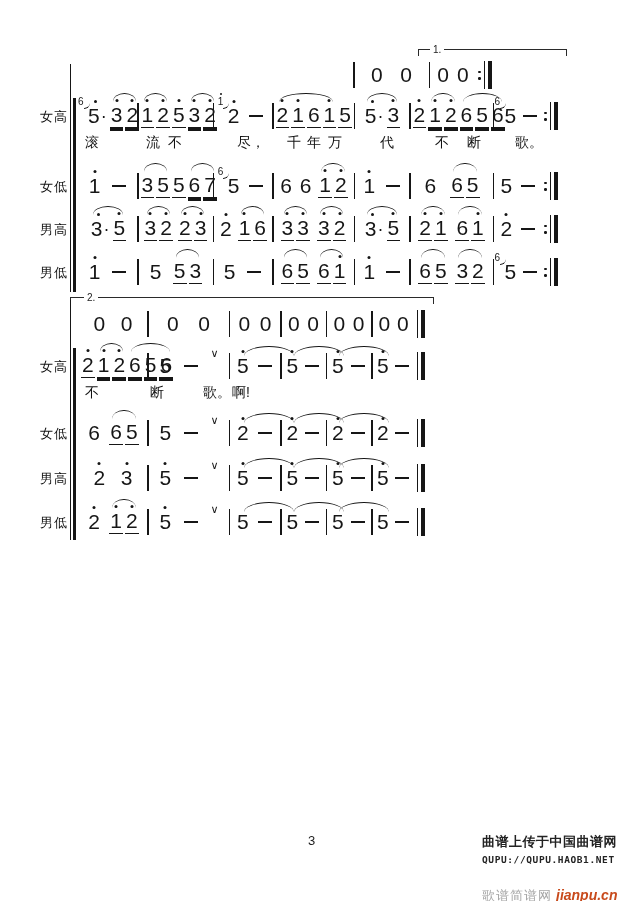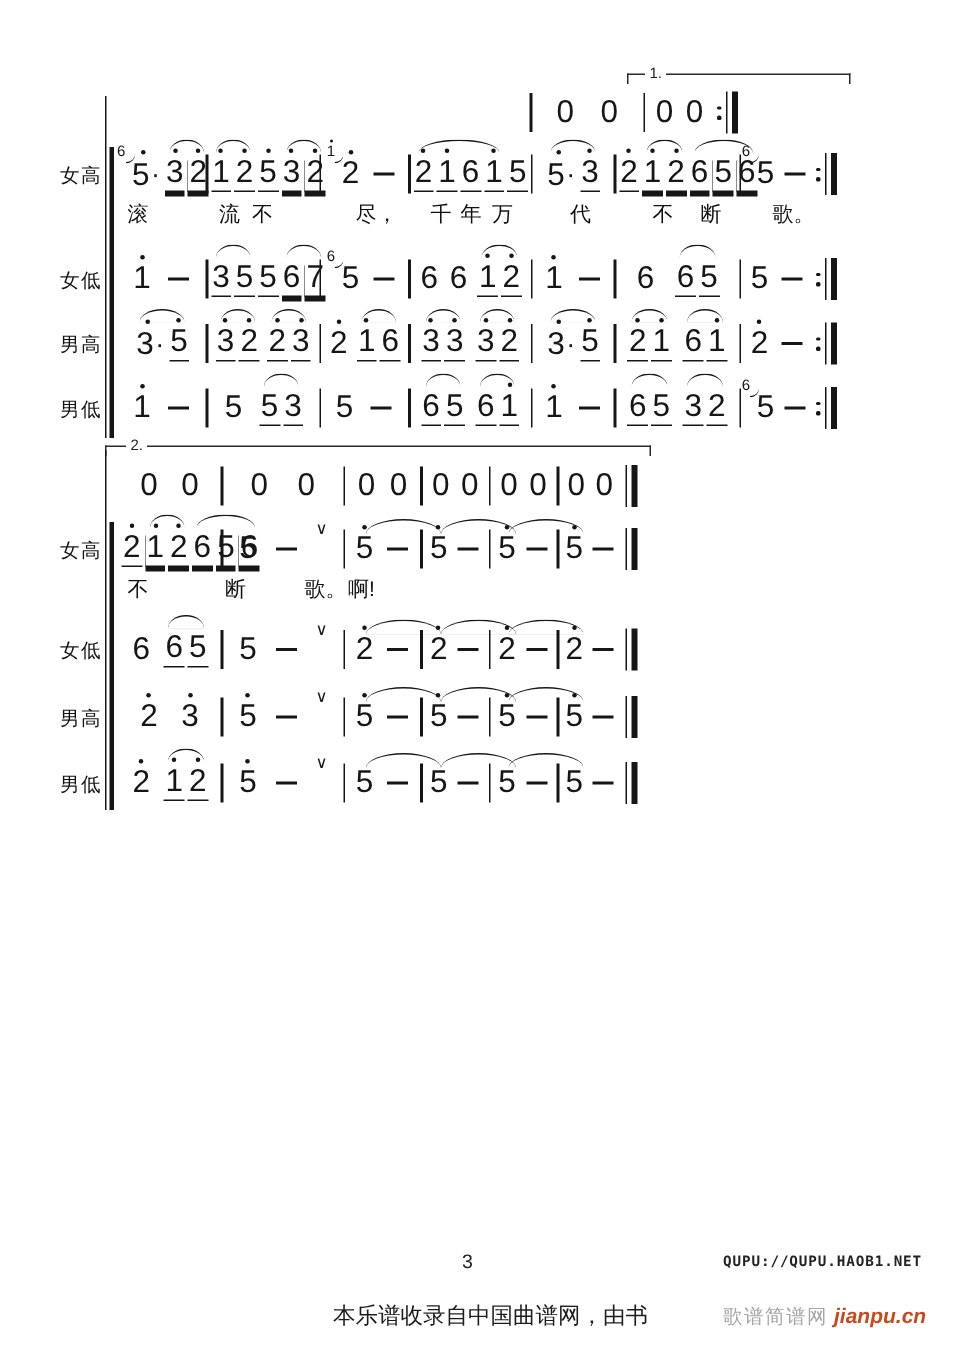--- a/index.html
+++ b/index.html
@@ -554,21 +554,21 @@
         </div>
         <div class="endsign">
           <div class="thin"></div>
           <div class="thickb"></div>
         </div>
       </div>
     </div>
 
   <div class="pagenum">3</div>
 
-  <div class="foot-left">本乐谱收录自中国曲谱网，由书</div>
 
   <div class="foot-right">
+    <div class="fr1">曲谱上传于中国曲谱网</div>
     <div class="fr2">QUPU://QUPU.HAOB1.NET</div>
     <div class="fr3">
       <span class="gray">歌谱简谱网</span><span class="orange">jianpu.cn</span>
     </div>
   </div>
 </div>
 
 </body></html>

